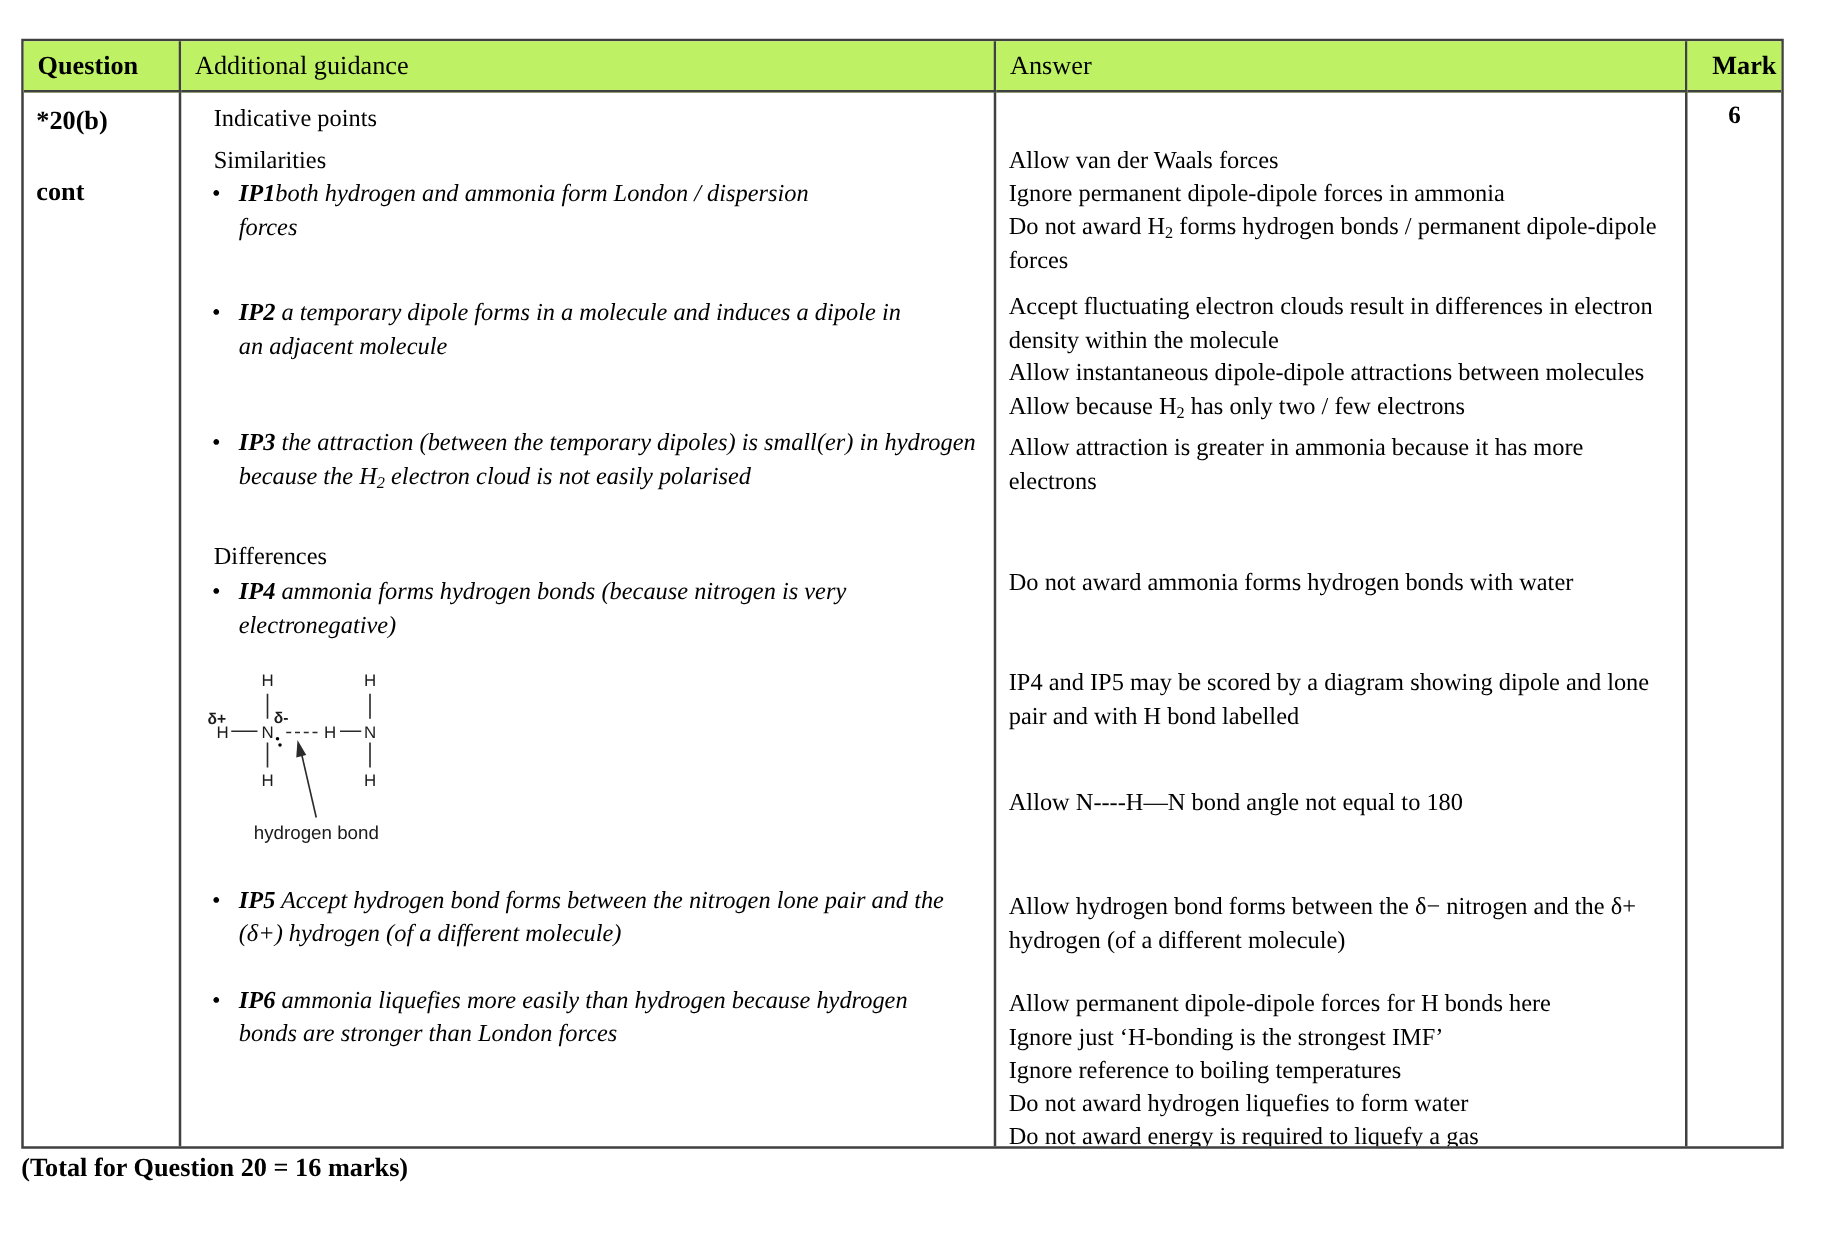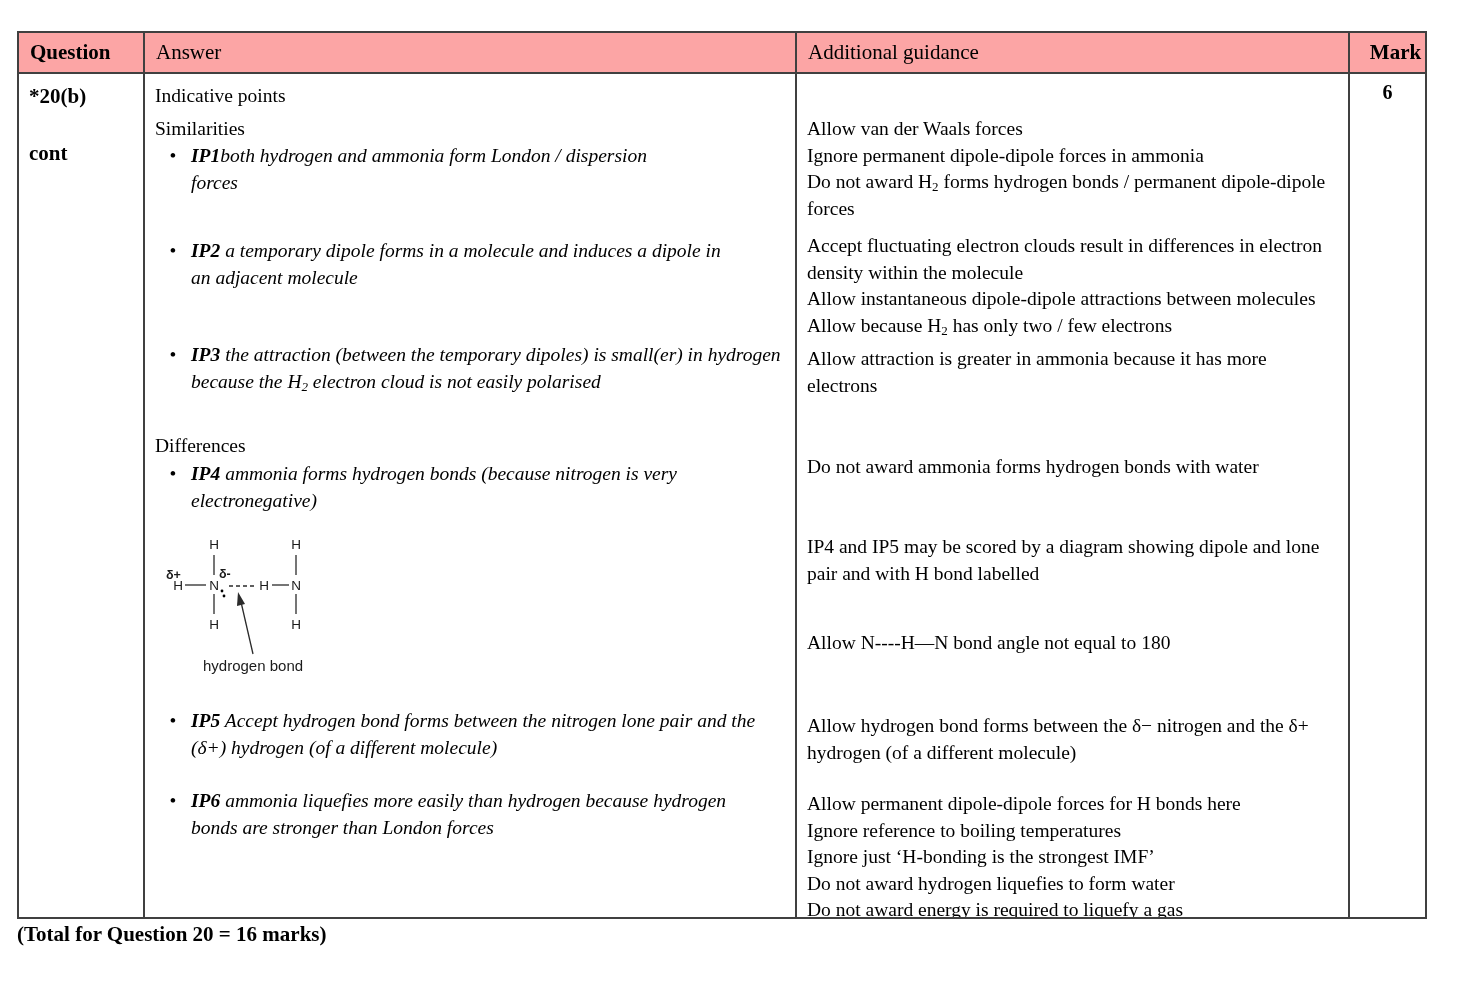--- a/index.html
+++ b/index.html
@@ -12,27 +12,27 @@
     position: absolute; left: 17px; top: 31px;
     width: 1410px; height: 888px;
     border: 2px solid #404040;
     display: grid;
     grid-template-columns: 126px 652px 553px 1fr;
     grid-template-rows: 41px 1fr;
   }
   .cell { border-right: 2px solid #404040; position: relative; overflow: hidden; }
   .cell.last { border-right: none; }
   .hcell {
-    background: #fca5a5; border-bottom: 2px solid #404040;
+    background: #bef264; border-bottom: 2px solid #404040;
     display: flex; align-items: center;
     font-size: 21px; padding-left: 11px;
   }
   .hcell.bold { font-weight: bold; }
   .hcell.center { justify-content: center; padding-left: 16px; }
-  .txt { font-size: 19.5px; line-height: 26.5px; }
+  .txt { font-size: 19.5px; line-height: 26.5px; margin-left: 16px; }
   .abs { position: absolute; left: 10px; }
   .qid { font-weight: bold; font-size: 21px; }
   .marknum { font-weight: bold; font-size: 20px; width: 100%; text-align: center; }
   .bullet { position: absolute; left: 10px; display: flex; }
   .bullet .dot { flex: 0 0 36px; text-align: center; font-size: 19.5px; line-height: 26.5px; }
   .bullet .btxt { font-size: 19.5px; line-height: 26.5px; font-style: italic; }
   .ip { font-weight: bold; }
   sub.s2 { font-size: 13px; line-height: 0; vertical-align: -3px; }
   .g { position: absolute; left: 10px; width: 534px; font-size: 19.5px; line-height: 26.5px; }
   .footer {
@@ -48,24 +48,24 @@
 </style>
 </head>
 <body>
 
 <div class="mstable">
 
   <div class="cell hcell bold">
     <span>Question</span>
   </div>
   <div class="cell hcell">
-    <span>Answer</span>
+    <span>Additional guidance</span>
   </div>
   <div class="cell hcell">
-    <span>Additional guidance</span>
+    <span>Answer</span>
   </div>
   <div class="cell last hcell bold center">
     <span>Mark</span>
   </div>
 
   <div class="cell">
     <div class="abs qid" style="top:10px">*20(b)</div>
     <div class="abs qid" style="top:67px">cont</div>
   </div>
 
@@ -160,22 +160,22 @@
     <div class="g" style="top:556px">
       <div>Allow N----H—N bond angle not equal to 180</div>
     </div>
 
     <div class="g" style="top:639px">
       <div>Allow hydrogen bond forms between the δ− nitrogen and the δ+ hydrogen (of a different molecule)</div>
     </div>
 
     <div class="g" style="top:717px">
       <div>Allow permanent dipole-dipole forces for H bonds here</div>
+      <div>Ignore just ‘H-bonding is the strongest IMF’</div>
       <div>Ignore reference to boiling temperatures</div>
-      <div>Ignore just ‘H-bonding is the strongest IMF’</div>
       <div>Do not award hydrogen liquefies to form water</div>
       <div>Do not award energy is required to liquefy a gas</div>
     </div>
   </div>
 
   <div class="cell last">
     <div class="marknum abs" style="top:7px; left:0">6</div>
   </div>
 </div>
 

